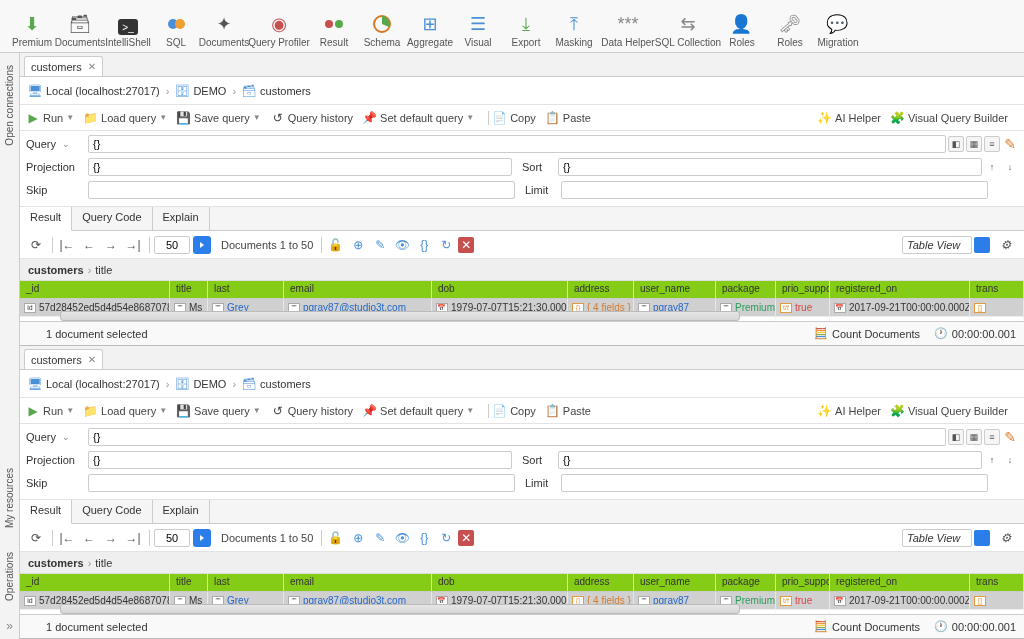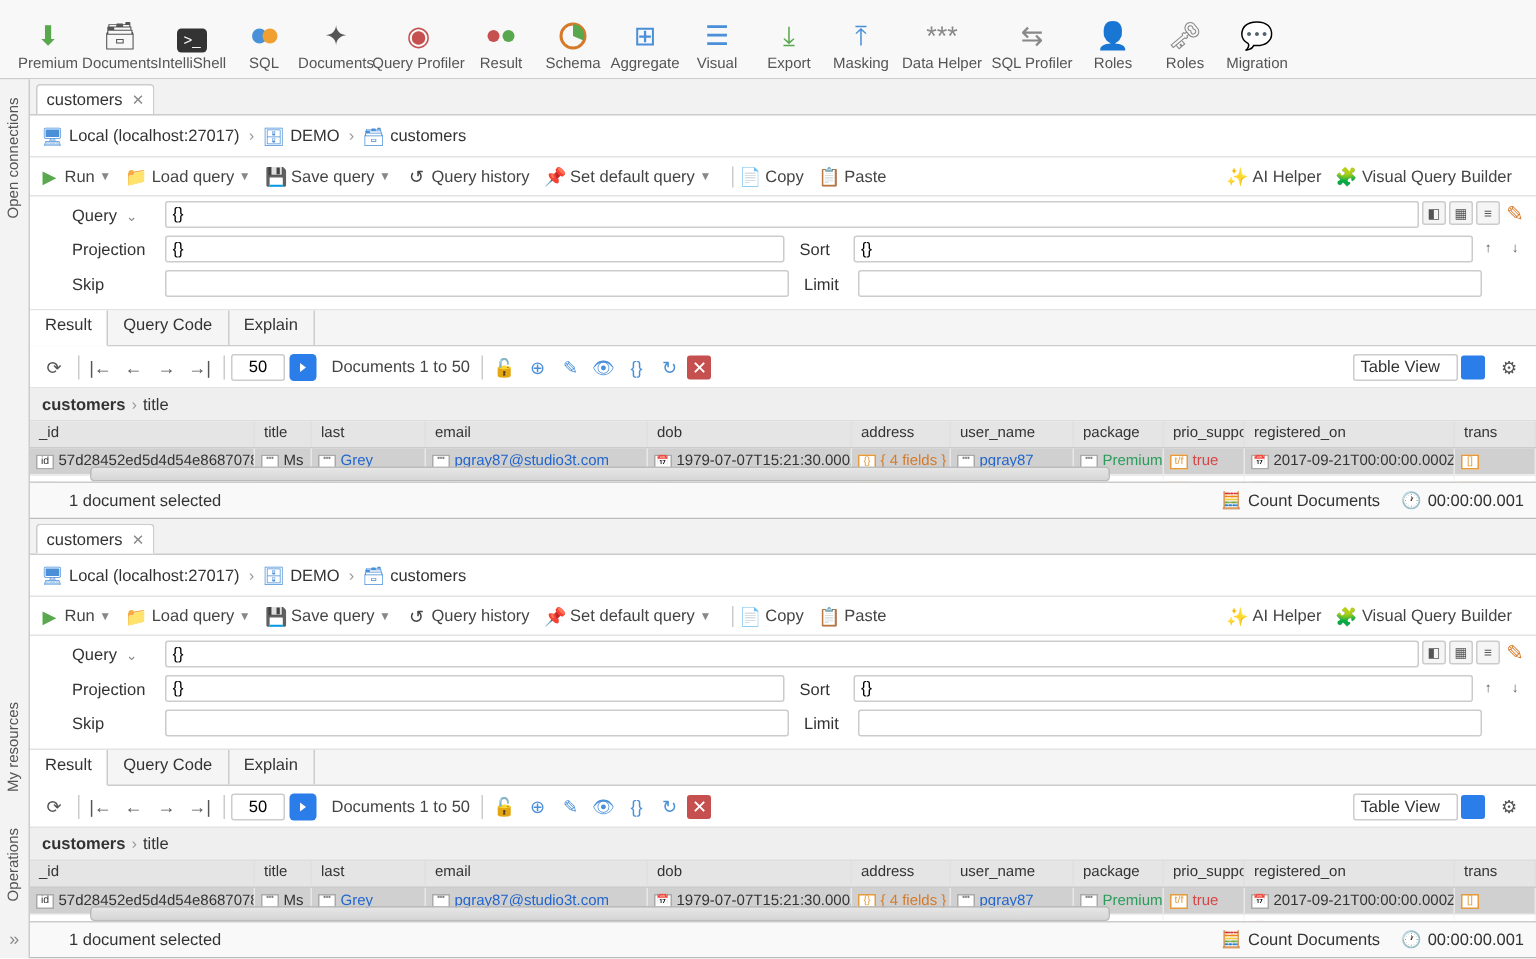--- a/index.html
+++ b/index.html
@@ -19,40 +19,40 @@
   .tab-close { margin-left: 6px; color: #888; cursor: pointer; font-size: 10px; }
   .breadcrumb-row { display: flex; align-items: center; height: 28px; padding: 0 8px; font-size: 11px; color: #333; border-bottom: 1px solid #e3e3e3; }
   .bc-ic { width: 14px; height: 14px; display: inline-flex; align-items: center; justify-content: center; margin-right: 4px; font-size: 12px; color: #4a90d9; }
   .bc-sep { margin: 0 6px; color: #999; }
   .action-row { display: flex; align-items: center; height: 26px; padding: 0 6px; border-bottom: 1px solid #e3e3e3; font-size: 11px; }
   .abtn { display: flex; align-items: center; margin-right: 10px; color: #444; cursor: pointer; }
   .abtn .mi { width: 14px; height: 14px; display: inline-flex; align-items: center; justify-content: center; margin-right: 3px; font-size: 12px; }
   .caret { margin-left: 3px; color: #888; font-size: 8px; }
   .spacer { flex: 1; }
   .query-rows { padding: 3px 6px; border-bottom: 1px solid #e3e3e3; }
-  .qrow { display: flex; height: 20px; margin-bottom: 3px; margin-left: 22px; }
+  .qrow { display: flex; align-items: center; height: 20px; margin-bottom: 3px; }
   .qlabel { width: 62px; font-size: 11px; color: #333; display: flex; align-items: center; }
   .qinput { height: 18px; border: 1px solid #ccc; border-radius: 2px; padding: 0 4px; font-size: 11px; background: #fff; }
   .mini-btn { width: 16px; height: 16px; border: 1px solid #ccc; border-radius: 2px; background: #f5f5f5; display: inline-flex; align-items: center; justify-content: center; margin-left: 2px; font-size: 9px; color: #555; cursor: pointer; }
   .result-tabs { display: flex; height: 24px; border-bottom: 1px solid #ccc; background: #f5f5f5; }
   .result-tab { padding: 4px 10px; font-size: 11px; cursor: pointer; border-right: 1px solid #ccc; }
   .result-tab.active { background: #fff; border-bottom: 1px solid #fff; margin-bottom: -1px; }
   .result-toolbar { display: flex; align-items: center; height: 28px; padding: 0 6px; background: #fff; border-bottom: 1px solid #e3e3e3; }
   .rt-btn { width: 20px; height: 20px; display: inline-flex; align-items: center; justify-content: center; margin-right: 2px; cursor: pointer; color: #555; font-size: 12px; }
   .rt-sep { width: 1px; height: 16px; background: #ccc; margin: 0 4px; }
   .rt-input { width: 36px; height: 18px; border: 1px solid #ccc; border-radius: 2px; font-size: 11px; text-align: center; }
   .rt-go { width: 18px; height: 18px; background: #2b7de9; border-radius: 3px; margin-left: 3px; display: inline-flex; align-items: center; justify-content: center; cursor: pointer; }
   .rt-docs { margin-left: 10px; font-size: 11px; color: #444; }
-  .rt-view { margin-left: auto; display: flex; align-items: center; }
+  .rt-view { margin-left: auto; display: flex; align-items: center; font-style: italic; }
   .rt-select { height: 18px; width: 70px; border: 1px solid #ccc; border-radius: 2px; padding: 0 4px; font-size: 11px; display: inline-flex; align-items: center; }
   .rt-sel-btn { width: 16px; height: 16px; background: #2b7de9; border-radius: 2px; margin-left: 2px; cursor: pointer; }
   .rt-gear { margin-left: 6px; cursor: pointer; }
   .coll-header { display: flex; align-items: center; height: 22px; padding: 0 8px; font-size: 11px; background: #efefef; border-bottom: 1px solid #ddd; }
   .grid-wrap { flex: 1; overflow: hidden; position: relative; }
-  .grid-header { display: flex; height: 18px; background: #e5e5e5; border-bottom: 1px solid #ccc; font-size: 10px; color: #333; }
+  .grid-header { display: flex; height: 18px; background: #84cc16; border-bottom: 1px solid #ccc; font-size: 10px; color: #333; }
   .gh-cell { border-right: 1px solid #e0e0e0; padding: 2px 6px; overflow: hidden; white-space: nowrap; }
   .grid-row { display: flex; height: 18px; font-size: 10px; border-bottom: 1px solid #eee; }
   .grid-row.selected { background: #d0d0d0; }
   .gd-cell { border-right: 1px solid #e8e8e8; padding: 2px 4px; overflow: hidden; white-space: nowrap; display: flex; align-items: center; }
   .cell-ic { width: 12px; height: 10px; border: 1px solid #aaa; display: inline-block; margin-right: 3px; font-size: 7px; text-align: center; line-height: 8px; background: #fff; flex-shrink: 0; }
   .cell-ic.orange { border-color: #e39b3e; color: #e39b3e; }
   .link-text { color: #2266cc; }
   .green-text { color: #2a9d5a; }
   .red-text { color: #d64545; }
   .curly-text { color: #d67a2a; }
@@ -123,21 +123,21 @@
   <div class="tool-btn">
       <span class="ic" style="color:#4a90d9">⤒</span>
       <span>Masking</span>
     </div>
   <div class="tool-btn" style="width:60px">
       <span class="ic" style="color:#888">***</span>
       <span>Data Helper</span>
     </div>
   <div class="tool-btn" style="width:60px">
       <span class="ic" style="color:#888">⇆</span>
-      <span>SQL Profiler</span>
+      <span>SQL Collection</span>
     </div>
   <div class="tool-btn">
       <span class="ic" style="color:#2b6fb5">👤</span>
       <span>Roles</span>
     </div>
   <div class="tool-btn">
       <span class="ic" style="color:#888">🗝</span>
       <span>Roles</span>
     </div>
   <div class="tool-btn">

